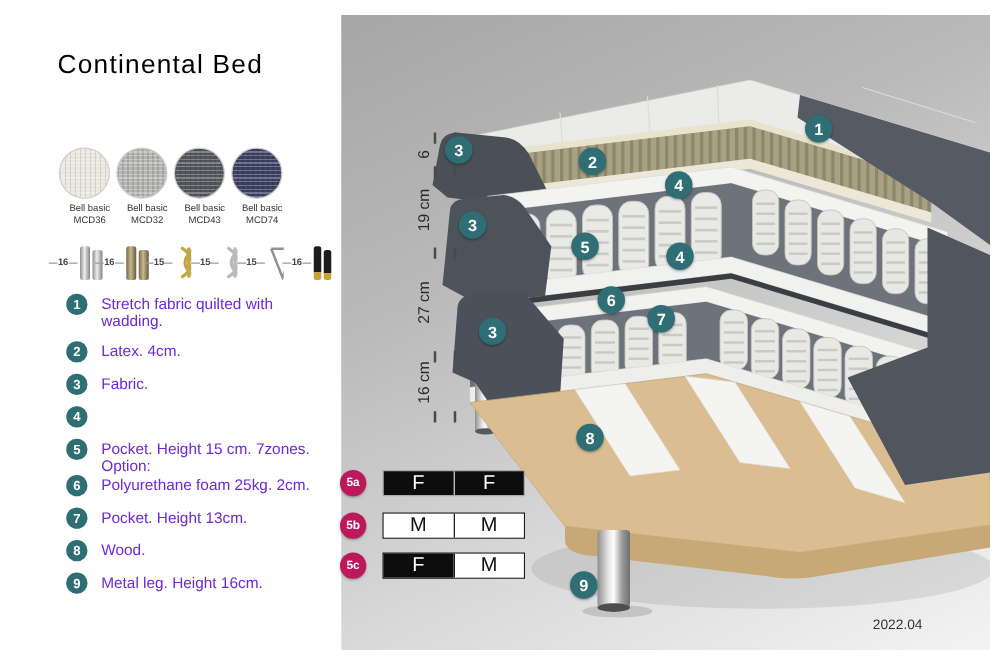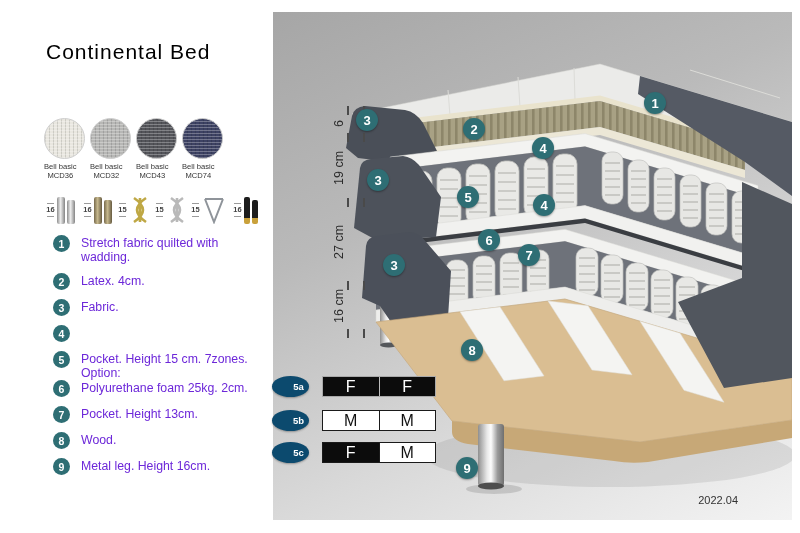--- a/index.html
+++ b/index.html
@@ -3,30 +3,30 @@
 <meta charset="utf-8">
 <style>
   html,body{margin:0;padding:0;background:#fff;}
   .page{position:relative;width:800px;height:533px;background:#ffffff;overflow:hidden;
         font-family:"Liberation Sans",sans-serif;color:#222;}
   
   .brand{position:absolute;left:46px;top:16px;}
   .brand-title{font-size:58px;font-weight:100;letter-spacing:3px;color:#2f2f2f;line-height:1.05;}
   .brand-sub{margin-top:24px;font-size:21px;font-weight:400;letter-spacing:1px;color:#000000;}
   .swatches{position:absolute;left:44px;top:118px;display:flex;gap:2px;}
-  .swatch-item{width:44px;display:flex;flex-direction:column;align-items:flex-start;}
+  .swatch-item{width:44px;display:flex;flex-direction:column;align-items:flex-end;}
   .swatch{width:41px;height:41px;border-radius:50%;position:relative;border:1px solid #cfcfcf;box-sizing:border-box;overflow:hidden;}
   .swatch::after{content:"";position:absolute;inset:0;border-radius:50%;
      background:repeating-linear-gradient(0deg,rgba(255,255,255,.28) 0 1px,transparent 1px 3px),
                 repeating-linear-gradient(90deg,rgba(0,0,0,.12) 0 1px,transparent 1px 4px);}
   .swatch.plain::after{background:none;}
   .swatch-label{margin-top:3px;font-size:7.6px;line-height:1.25;text-align:center;color:#333;}
   .legs{position:absolute;left:42px;top:183px;display:flex;}
   .leg-item{width:37px;height:54px;display:flex;align-items:center;justify-content:center;gap:2px;}
-  .measure{display:flex;flex-direction:column;align-items:center;line-height:1;}
+  .measure{display:flex;flex-direction:row;align-items:center;line-height:1;}
   .measure .tick{width:7px;height:1px;background:#9b9b9b;margin:2px 0;}
   .measure .num{font-size:7.5px;font-weight:bold;color:#444;}
   .leg-pair{display:flex;gap:2px;align-items:flex-end;}
   .cyl{width:8px;height:27px;border-radius:2px;background:linear-gradient(90deg,#8f8f8f,#ededed 45%,#848484);}
   .cyl.w{background:linear-gradient(90deg,#776a4c,#c6b88d 45%,#665a40);}
   .cyl.b{height:27px;background:linear-gradient(180deg,#1d1d1d 0 76%,#c9a13b 76% 100%);}
   .parts{position:absolute;left:53px;top:235px;width:218px;}
   .part{display:flex;align-items:flex-start;margin-bottom:9px;}
   .badge{flex:0 0 auto;width:17px;height:17px;border-radius:50%;background:#2e6e74;color:#fff;
          font-size:10.5px;font-weight:bold;display:flex;align-items:center;justify-content:center;}
@@ -37,22 +37,22 @@
   .panel{position:absolute;left:273px;top:12px;width:519px;height:508px;
          background:linear-gradient(155deg,#a6a6a6 0%,#bababa 35%,#d9d9d9 68%,#f3f3f3 100%);}
   .bed-svg{position:absolute;left:273px;top:12px;width:519px;height:508px;}
   .callout{position:absolute;width:22px;height:22px;border-radius:50%;background:#2e6e74;color:#fff;
            font-size:13px;font-weight:bold;display:flex;align-items:center;justify-content:center;
            box-shadow:0 1px 2px rgba(0,0,0,.35);z-index:5;}
   .dimtick{position:absolute;width:1.5px;height:9px;background:#4a4a4a;z-index:4;}
   .dimlabel{position:absolute;z-index:4;font-size:12.5px;color:#2b2b2b;
             writing-mode:vertical-rl;transform:rotate(180deg);text-align:center;}
   .fopt{position:absolute;z-index:5;display:flex;align-items:center;}
-  .fbadge{width:21px;height:21px;border-radius:50%;background:#0c4a6e;color:#fff;font-size:9.5px;
-          font-weight:bold;display:flex;align-items:center;justify-content:center;box-shadow:0 1px 2px rgba(0,0,0,.3);padding-left:16px;}
+  .fbadge{width:21px;height:21px;border-radius:50%;background:#be185d;color:#fff;font-size:9.5px;
+          font-weight:bold;display:flex;align-items:center;justify-content:center;box-shadow:0 1px 2px rgba(0,0,0,.3);}
   .frow{margin-left:13px;width:114px;height:21px;display:flex;box-sizing:border-box;}
   .frow.r5a{border:1px solid #a9a9a9;}
   .frow.r5b,.frow.r5c{border:1.5px solid #1a1a1a;}
   .fcell{flex:1;display:flex;align-items:center;justify-content:center;font-size:16px;font-weight:500;}
   .r5a .fcell+.fcell{border-left:1px solid #bdbdbd;}
   .r5b .fcell+.fcell{border-left:1px solid #1a1a1a;}
   .r5c .fcell+.fcell{border-left:1px solid #1a1a1a;}
   .version{position:absolute;left:690px;top:494px;width:48px;text-align:right;font-size:11px;color:#333;z-index:4;}
 </style>
 </head>

